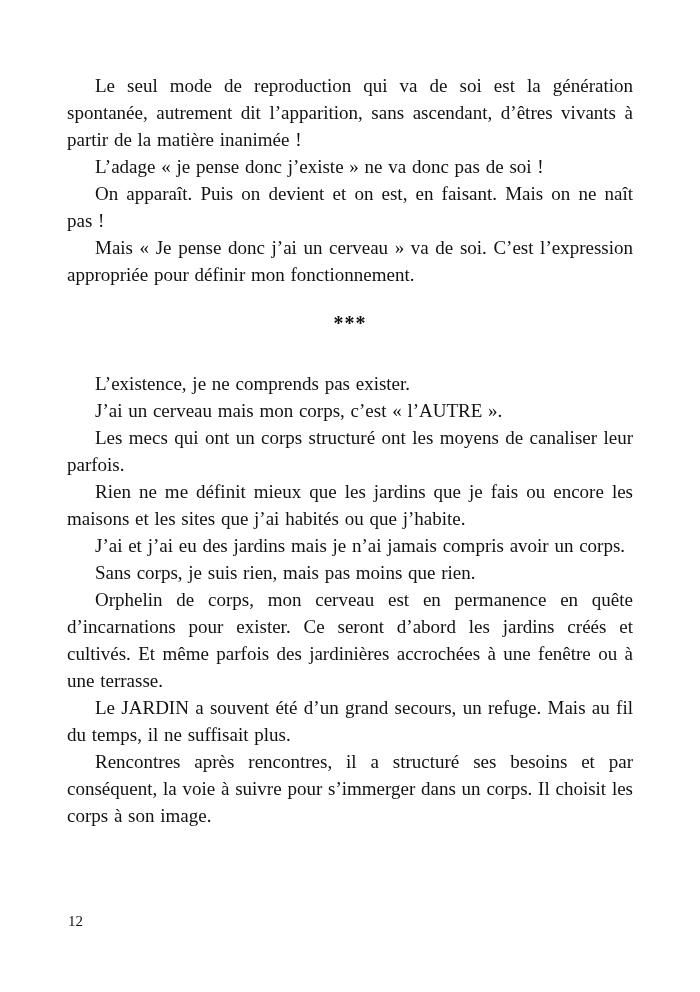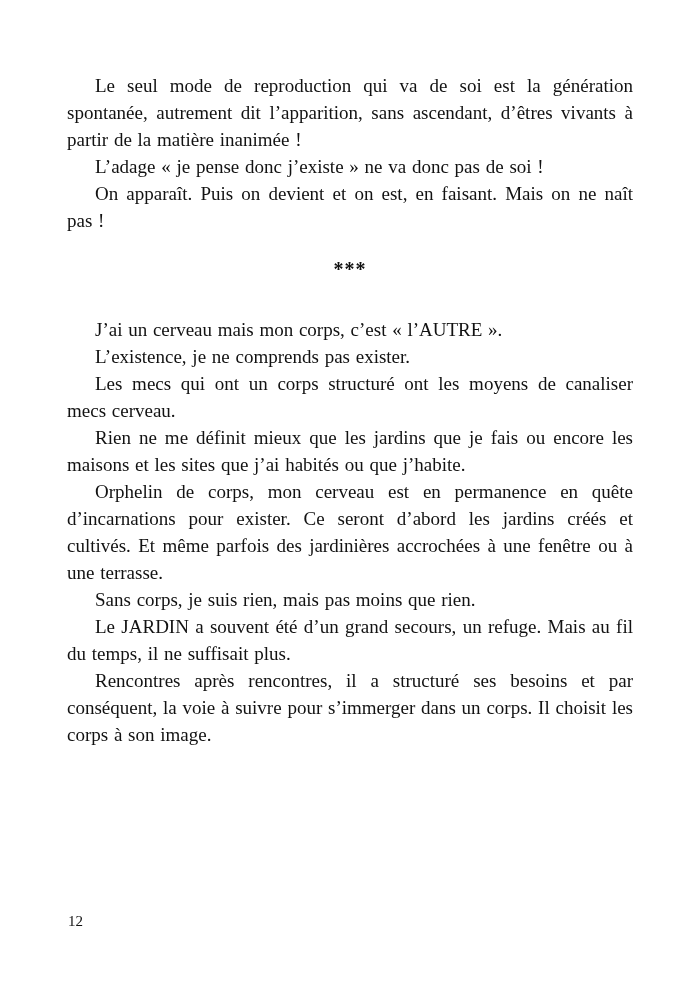--- a/index.html
+++ b/index.html
@@ -51,27 +51,29 @@
   }
 </style>
 </head>
 <body>
 
 <div class="page">
   <div class="text-block">
     <p class="para">Le seul mode de reproduction qui va de soi est la génération spontanée, autrement dit l’apparition, sans ascendant, d’êtres vivants à partir de la matière inanimée&nbsp;!</p>
     <p class="para">L’adage «&nbsp;je pense donc j’existe&nbsp;» ne va donc pas de soi&nbsp;!</p>
     <p class="para">On apparaît. Puis on devient et on est, en faisant. Mais on ne naît pas&nbsp;!</p>
+    <p class="para">Mais «&nbsp;Je pense donc j’ai un cerveau&nbsp;» va de soi. C’est l’expression appropriée pour définir mon fonctionnement.</p>
 
     <p class="para separator">***</p>
 
+    <p class="para">L’existence, je ne comprends pas exister.</p>
     <p class="para">J’ai un cerveau mais mon corps, c’est «&nbsp;l’AUTRE&nbsp;».</p>
-    <p class="para">L’existence, je ne comprends pas exister.</p>
-    <p class="para">Les mecs qui ont un corps structuré ont les moyens de canaliser mecs cerveau.</p>
+    <p class="para">Les mecs qui ont un corps structuré ont les moyens de canaliser leur parfois.</p>
     <p class="para">Rien ne me définit mieux que les jardins que je fais ou encore les maisons et les sites que j’ai habités ou que j’habite.</p>
+    <p class="para">J’ai et j’ai eu des jardins mais je n’ai jamais compris avoir un corps.</p>
+    <p class="para">Sans corps, je suis rien, mais pas moins que rien.</p>
     <p class="para">Orphelin de corps, mon cerveau est en permanence en quête d’incarnations pour exister. Ce seront d’abord les jardins créés et cultivés. Et même parfois des jardinières accrochées à une fenêtre ou à une terrasse.</p>
-    <p class="para">Sans corps, je suis rien, mais pas moins que rien.</p>
     <p class="para">Le JARDIN a souvent été d’un grand secours, un refuge. Mais au fil du temps, il ne suffisait plus.</p>
     <p class="para">Rencontres après rencontres, il a structuré ses besoins et par conséquent, la voie à suivre pour s’immerger dans un corps. Il choisit les corps à son image.</p>
   </div>
 
   <div class="page-number">12</div>
 </div>
 
 </body></html>

